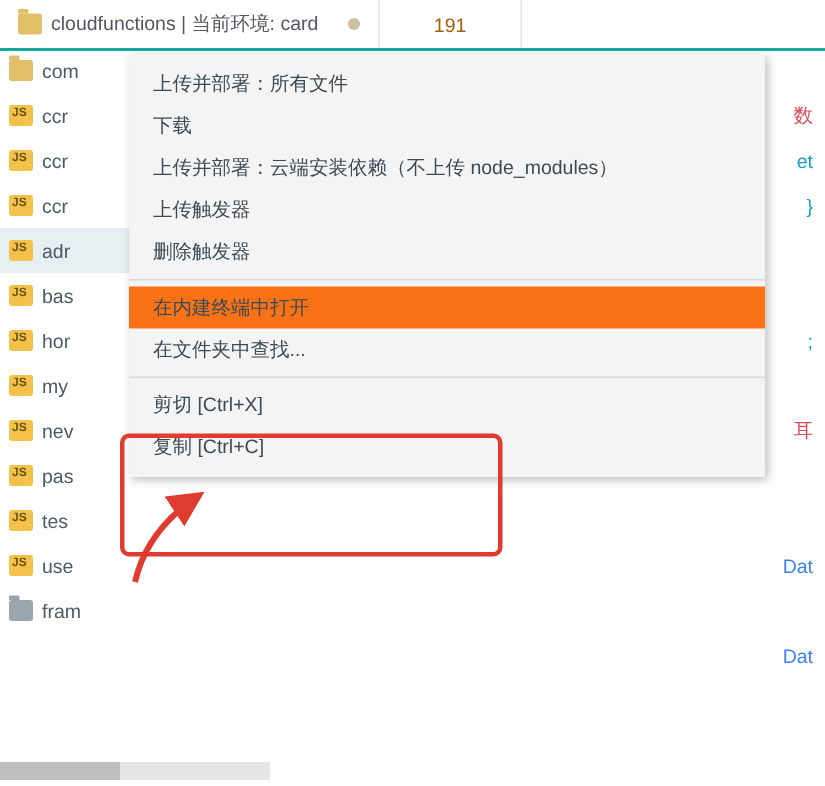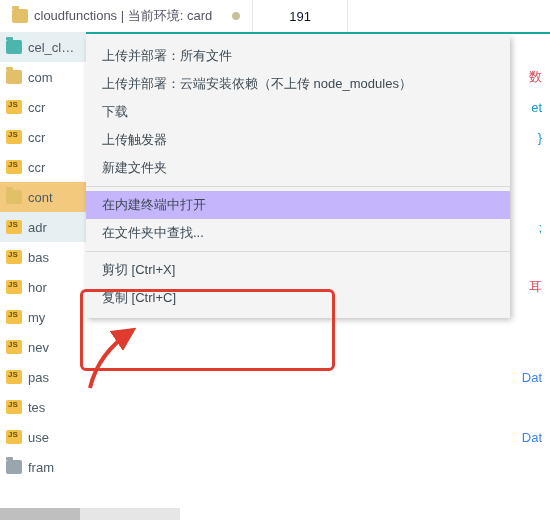--- a/index.html
+++ b/index.html
@@ -1,41 +1,41 @@
 <!DOCTYPE html>
 <html><head>
 <meta charset="utf-8">
 <style>
   html,body{margin:0;padding:0;font-family:"Microsoft YaHei","Segoe UI",sans-serif;font-size:13px;color:#4b5a66;background:#fff;width:550px;height:524px;overflow:hidden}
   .root{position:relative;width:550px;height:524px}
   .tabbar{display:flex;align-items:stretch;height:32px;border-bottom:2px solid #18a99d}
   .tab{display:flex;align-items:center;padding:0 12px;gap:6px;border-right:1px solid #e5e5e5;color:#556;white-space:nowrap}
   .tab.active{background:#fff}
   .tab .dot{width:8px;height:8px;border-radius:50%;background:#c9c19a;margin-left:14px}
-  .tab .num{color:#0f172a;padding:0 24px}
+  .tab .num{color:#a16207;padding:0 24px}
   .sidebar{position:absolute;left:0;top:32px;width:86px}
   .row{display:flex;align-items:center;height:30px;gap:6px;padding-left:6px;white-space:nowrap;overflow:hidden}
   .row.sel{background:#e6eff2}
   .row.sel2{background:#f2c97d}
   .ico{width:16px;height:14px;display:inline-block;position:relative;flex:none}
   .ico.folder{background:#e2c06a;border-radius:2px}
   .ico.folder::before{content:"";position:absolute;top:-3px;left:0;width:7px;height:3px;background:#e2c06a;border-radius:1px 1px 0 0}
   .ico.folder.teal{background:#4db6ac}
   .ico.folder.teal::before{background:#4db6ac}
   .ico.folder.grey{background:#9aa6ad}
   .ico.folder.grey::before{background:#9aa6ad}
   .ico.js{background:#f4c24b;border-radius:2px}
   .ico.js::after{content:"JS";position:absolute;left:2px;top:0;font-size:8px;font-weight:bold;color:#6b5410}
   .rgut{position:absolute;right:0;top:32px;width:40px;color:#139ad4}
   .rg{height:30px;display:flex;align-items:center;justify-content:flex-end;padding-right:8px}
   .rg.red{color:#d94b5a}
   .rg.grey{color:#3b82f6}
   .menu{position:absolute;left:86px;top:36px;width:424px;background:#f4f4f4;box-shadow:2px 2px 6px rgba(0,0,0,.25);padding:6px 0}
   .mi{height:28px;display:flex;align-items:center;padding:0 16px;color:#3d4a54;white-space:nowrap}
-  .mi.hover{background:#c4b5fd}
+  .mi.hover{background:#f97316}
   .sep{height:1px;background:#d9d9d9;margin:4px 0}
   .redbox{position:absolute;border:3px solid #e03b2f;border-radius:6px;pointer-events:none}
   .arrow{position:absolute;pointer-events:none}
   .scroll{position:absolute;left:0;bottom:4px;height:12px;width:180px;background:#e6e6e6}
   .scroll .thumb{position:absolute;left:0;top:0;height:12px;width:80px;background:#bfbfbf}
 </style>
 </head>
 <body>
 
 <div class="root">
@@ -44,43 +44,35 @@
       <span class="ico folder"></span>
       <span>cloudfunctions | 当前环境: card</span>
       <span class="dot"></span>
     </div>
     <div class="tab">
       <span class="num">191</span>
     </div>
   </div>
 
   <div class="sidebar" id="sidebar">
-      <div class="row sel">
-        <span class="ico folder teal"></span>
-        <span>cel_cl…</span>
-      </div>
       <div class="row">
         <span class="ico folder"></span>
         <span>com</span>
       </div>
       <div class="row">
         <span class="ico js"></span>
         <span>ccr</span>
       </div>
       <div class="row">
         <span class="ico js"></span>
         <span>ccr</span>
       </div>
       <div class="row">
         <span class="ico js"></span>
         <span>ccr</span>
-      </div>
-      <div class="row sel2">
-        <span class="ico folder"></span>
-        <span>cont</span>
       </div>
       <div class="row sel">
         <span class="ico js"></span>
         <span>adr</span>
       </div>
       <div class="row">
         <span class="ico js"></span>
         <span>bas</span>
       </div>
       <div class="row">
@@ -126,24 +118,24 @@
       <div class="rg"></div>
       <div class="rg grey">Dat</div>
       <div class="rg grey"></div>
       <div class="rg grey">Dat</div>
       <div class="rg grey"></div>
       <div class="rg grey"></div>
     </div>
 
   <div class="menu" id="menu">
       <div class="mi">上传并部署：所有文件</div>
+      <div class="mi">下载</div>
       <div class="mi">上传并部署：云端安装依赖（不上传 node_modules）</div>
-      <div class="mi">下载</div>
       <div class="mi">上传触发器</div>
-      <div class="mi">新建文件夹</div>
+      <div class="mi">删除触发器</div>
       <div class="sep"></div>
       <div class="mi hover">在内建终端中打开</div>
       <div class="mi">在文件夹中查找...</div>
       <div class="sep"></div>
       <div class="mi">剪切 [Ctrl+X]</div>
       <div class="mi">复制 [Ctrl+C]</div>
     </div>
 
   <div class="redbox" style="left:80px;top:289px;width:249px;height:76px"></div>
   <svg class="arrow" style="left:78px;top:318px" width="80" height="80">

